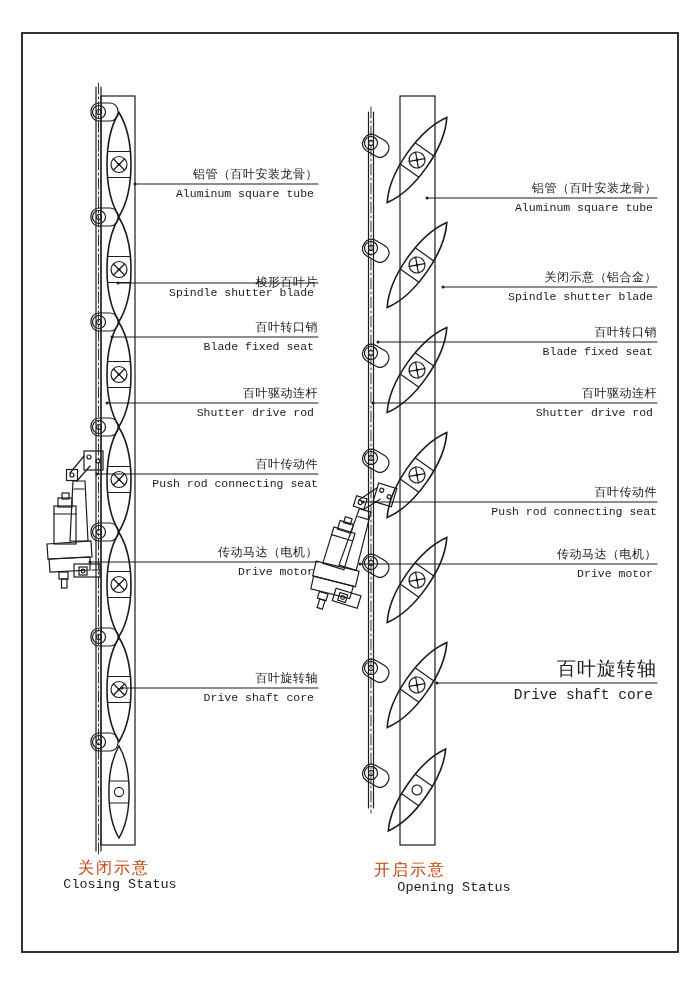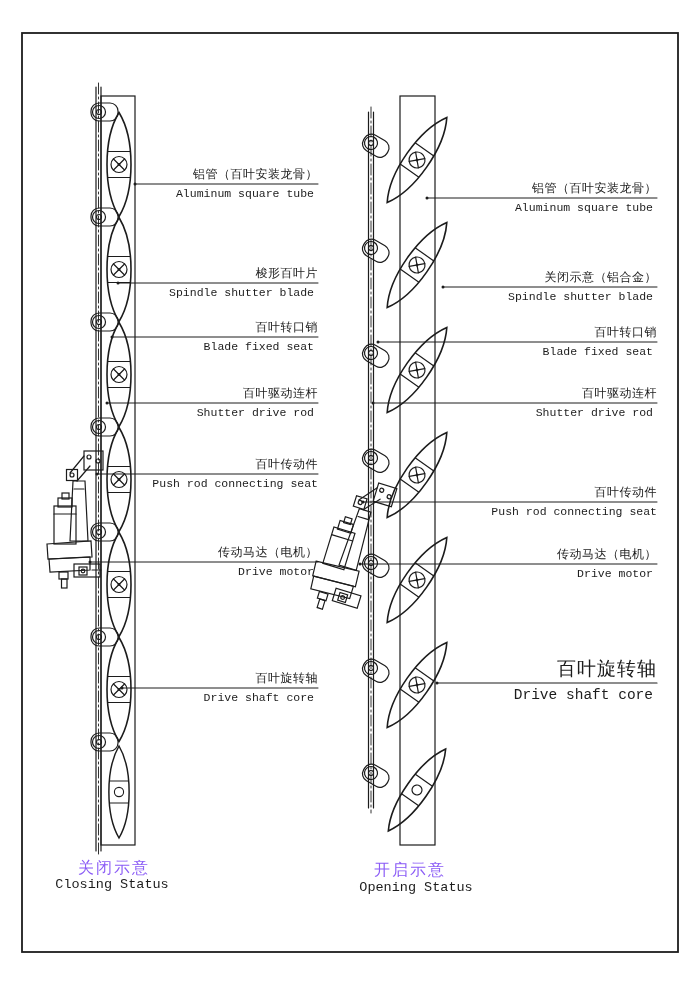--- a/index.html
+++ b/index.html
@@ -6,23 +6,23 @@
   #stage{position:relative;width:700px;height:991px;background:#ffffff;overflow:hidden;
          font-family:"Liberation Sans",sans-serif;color:#1c1c1c;}
   #art{position:absolute;left:0;top:0;}
   .zh{position:absolute;white-space:nowrap;font-size:12px;line-height:18px;
       font-family:"DejaVu Sans",sans-serif;color:#1c1c1c;text-align:right;letter-spacing:.5px;}
   .en{position:absolute;white-space:nowrap;font-size:11.5px;line-height:14px;
       font-family:"Liberation Mono","DejaVu Sans Mono",monospace;color:#1c1c1c;}
   .zh.big{font-size:19px;line-height:23px;letter-spacing:1px;}
   .en.big{font-size:14.5px;}
   .cap-zh{position:absolute;white-space:nowrap;font-size:16px;letter-spacing:2px;
-      font-family:"DejaVu Sans",sans-serif;color:#8b5cf6;transform:translateX(-50%);}
+      font-family:"DejaVu Sans",sans-serif;color:#c2410c;transform:translateX(-50%);}
   .cap-en{position:absolute;white-space:nowrap;font-size:13.5px;
-      font-family:"Liberation Mono","DejaVu Sans Mono",monospace;color:#1c1c1c;transform:translateX(-50%);}
+      font-family:"Liberation Mono","DejaVu Sans Mono",monospace;color:#1c1c1c;transform:translateX(-50%);margin-left:8px;}
 </style>
 </head>
 <body>
 
 <div id="stage">
 
   <svg id="art" width="700" height="991" viewBox="0 0 700 991" fill="none" stroke="#1c1c1c" stroke-width="1.2" stroke-linecap="round">
 
     <defs>
 
@@ -178,21 +178,21 @@
           <circle cx="360" cy="564" r="1.5" fill="#1c1c1c" stroke="none"></circle>
         <path d="M437,683 H657" stroke-width="1.2"></path>
           <circle cx="437" cy="683" r="1.5" fill="#1c1c1c" stroke="none"></circle>
       </g>
     </g>
   </svg>
 
   <div class="zh" style="right:382px;top:165px">铝管（百叶安装龙骨）</div>
   <div class="en" style="right:386px;top:187px">Aluminum square tube</div>
 
-  <div class="zh" style="right:382px;top:264px">梭形百叶片</div>
+  <div class="zh" style="right:382px;top:273px">梭形百叶片</div>
   <div class="en" style="right:386px;top:286px">Spindle shutter blade</div>
 
   <div class="zh" style="right:382px;top:318px">百叶转口销</div>
   <div class="en" style="right:386px;top:340px">Blade fixed seat</div>
 
   <div class="zh" style="right:382px;top:384px">百叶驱动连杆</div>
   <div class="en" style="right:386px;top:406px">Shutter drive rod</div>
 
   <div class="zh" style="right:382px;top:455px">百叶传动件</div>
   <div class="en" style="right:382px;top:477px">Push rod connecting seat</div>
@@ -221,15 +221,15 @@
   <div class="zh" style="right:43px;top:545px">传动马达（电机）</div>
   <div class="en" style="right:47px;top:567px">Drive motor</div>
 
   <div class="zh big" style="right:43px;top:657px">百叶旋转轴</div>
   <div class="en big" style="right:47px;top:688px">Drive shaft core</div>
 
   <div class="cap-zh" style="left:114px;top:858px">关闭示意</div>
   <div class="cap-en" style="left:112px;top:877px">Closing Status</div>
 
   <div class="cap-zh" style="left:410px;top:860px">开启示意</div>
-  <div class="cap-en" style="left:416px;top:880px">Opening Status</div>
+  <div class="cap-en" style="left:446px;top:880px">Opening Status</div>
 
 </div>
 
 </body></html>

